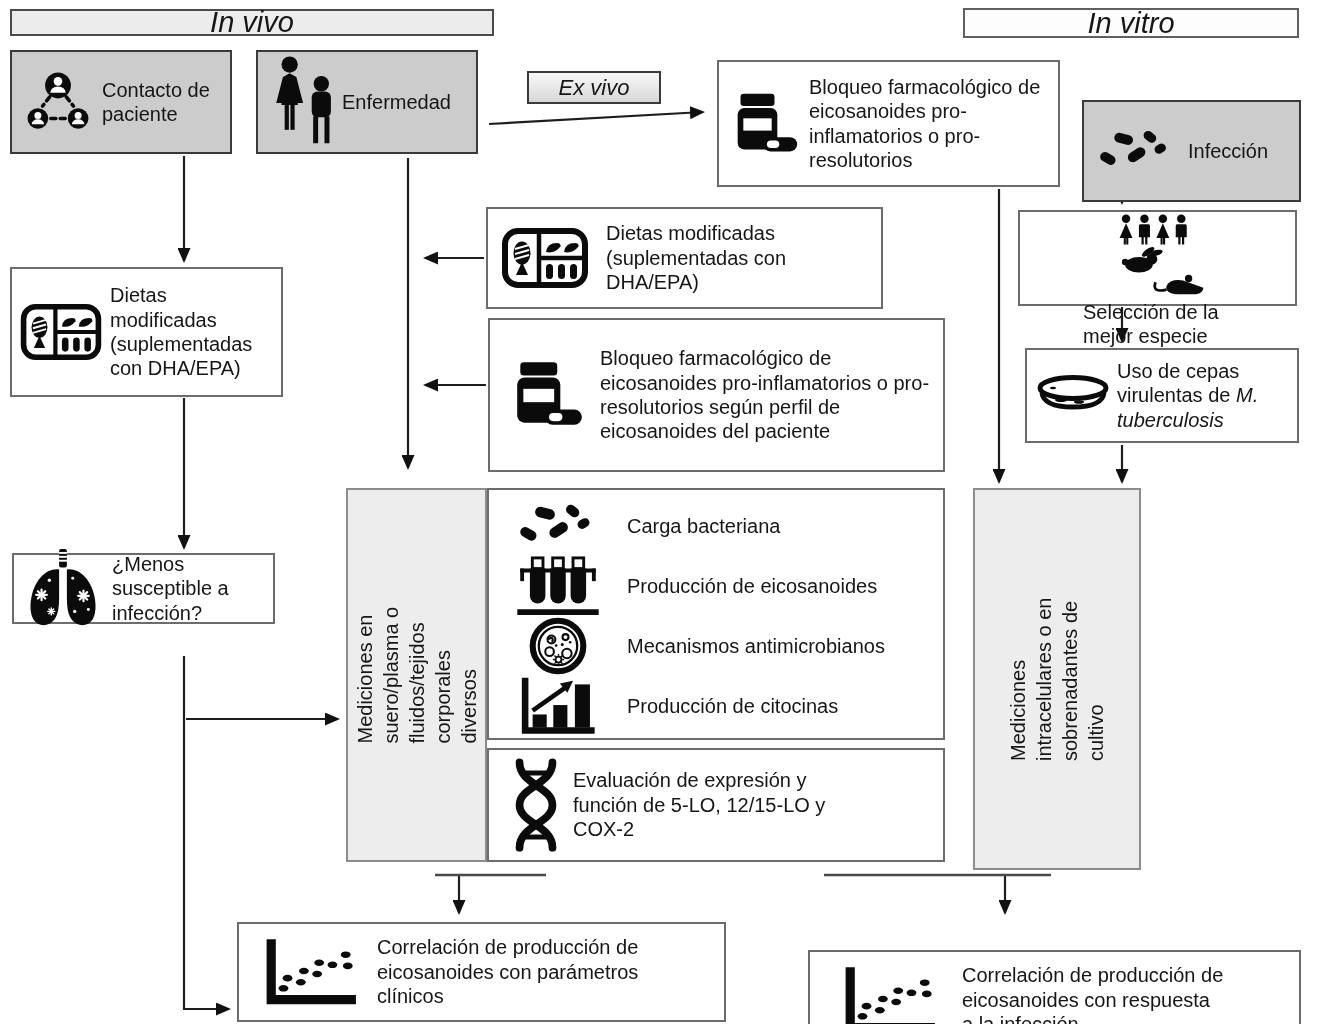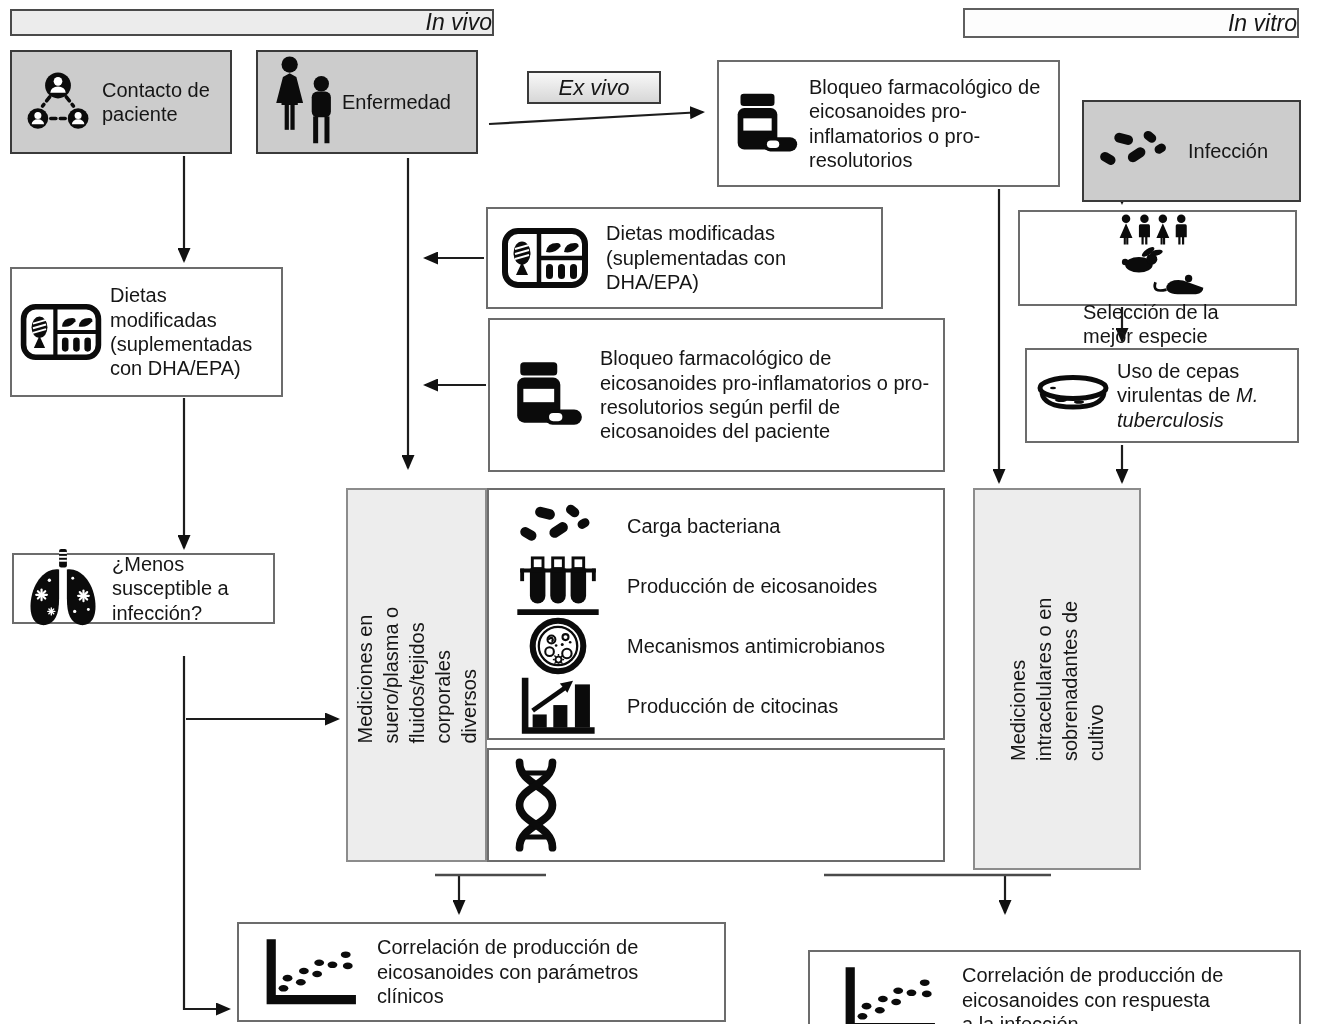--- a/index.html
+++ b/index.html
@@ -3,22 +3,22 @@
 <meta charset="utf-8">
 <style>
   html,body{margin:0;padding:0;background:#fff;}
   body{font-family:"Liberation Sans", sans-serif;color:#161616;}
   #stage{position:relative;width:1340px;height:1024px;background:#ffffff;overflow:hidden;}
   svg.overlay{position:absolute;left:0;top:0;width:1340px;height:1024px;pointer-events:none;}
   .box{position:absolute;box-sizing:border-box;background:#ffffff;border:2px solid #6c6c6c;
        display:flex;align-items:center;font-size:20px;line-height:1.22;color:#161616;}
   .box.dark{background:#cccccc;border:2px solid #3a3a3a;}
   .box.panel{background:#ededed;border:2px solid #8c8c8c;justify-content:center;}
-  .hdr{position:absolute;box-sizing:border-box;display:flex;align-items:center;justify-content:flex-end;
-       font-style:italic;font-size:23px;}
+  .hdr{position:absolute;box-sizing:border-box;display:flex;align-items:center;justify-content:center;
+       font-style:italic;font-size:29px;}
   .hdr.vivo{background:#ececec;border:2px solid #4a4a4a;}
   .hdr.vitro{background:#fdfdfd;border:2px solid #5f5f5f;}
   .tag{position:absolute;box-sizing:border-box;display:flex;align-items:center;justify-content:center;
        font-style:italic;font-size:22px;background:linear-gradient(#f8f8f8,#d7d7d7);border:2px solid #3a3a3a;}
   .icon{flex:0 0 auto;display:flex;align-items:center;justify-content:center;}
   .lbl{display:block;}
   .vwrap{display:flex;align-items:center;justify-content:center;width:100%;height:100%;}
   .vtext{transform:rotate(-90deg);transform-origin:center;font-size:20px;line-height:1.3;text-align:left;}
   .row{display:flex;align-items:center;height:60px;}
   .row .ric{flex:0 0 138px;display:flex;align-items:center;justify-content:center;}
@@ -394,20 +394,21 @@
       <span class="rlb">Producción de citocinas</span>
     </div>
   </div>
 
   <div class="box" style="left:487px;top:748px;width:458px;height:114px;">
     <span class="icon" style="margin-left:16px;">
         <svg width="62" height="96">
           <use href="#sym-dna"></use>
         </svg>
       </span>
+    <span class="lbl" style="margin-left:6px;max-width:300px;">Evaluación de expresión y función de 5-LO, 12/15-LO y COX-2</span>
   </div>
 
   <div class="box" style="left:1018px;top:210px;width:279px;height:96px;flex-direction:column;">
     <span class="icon" style="margin-left:6px;">
         <svg width="92" height="88">
           <use href="#sym-species"></use>
         </svg>
       </span>
     <span class="lbl" style="margin-left:6px;max-width:155px;">Selección de la mejor especie para el estudio</span>
   </div>

